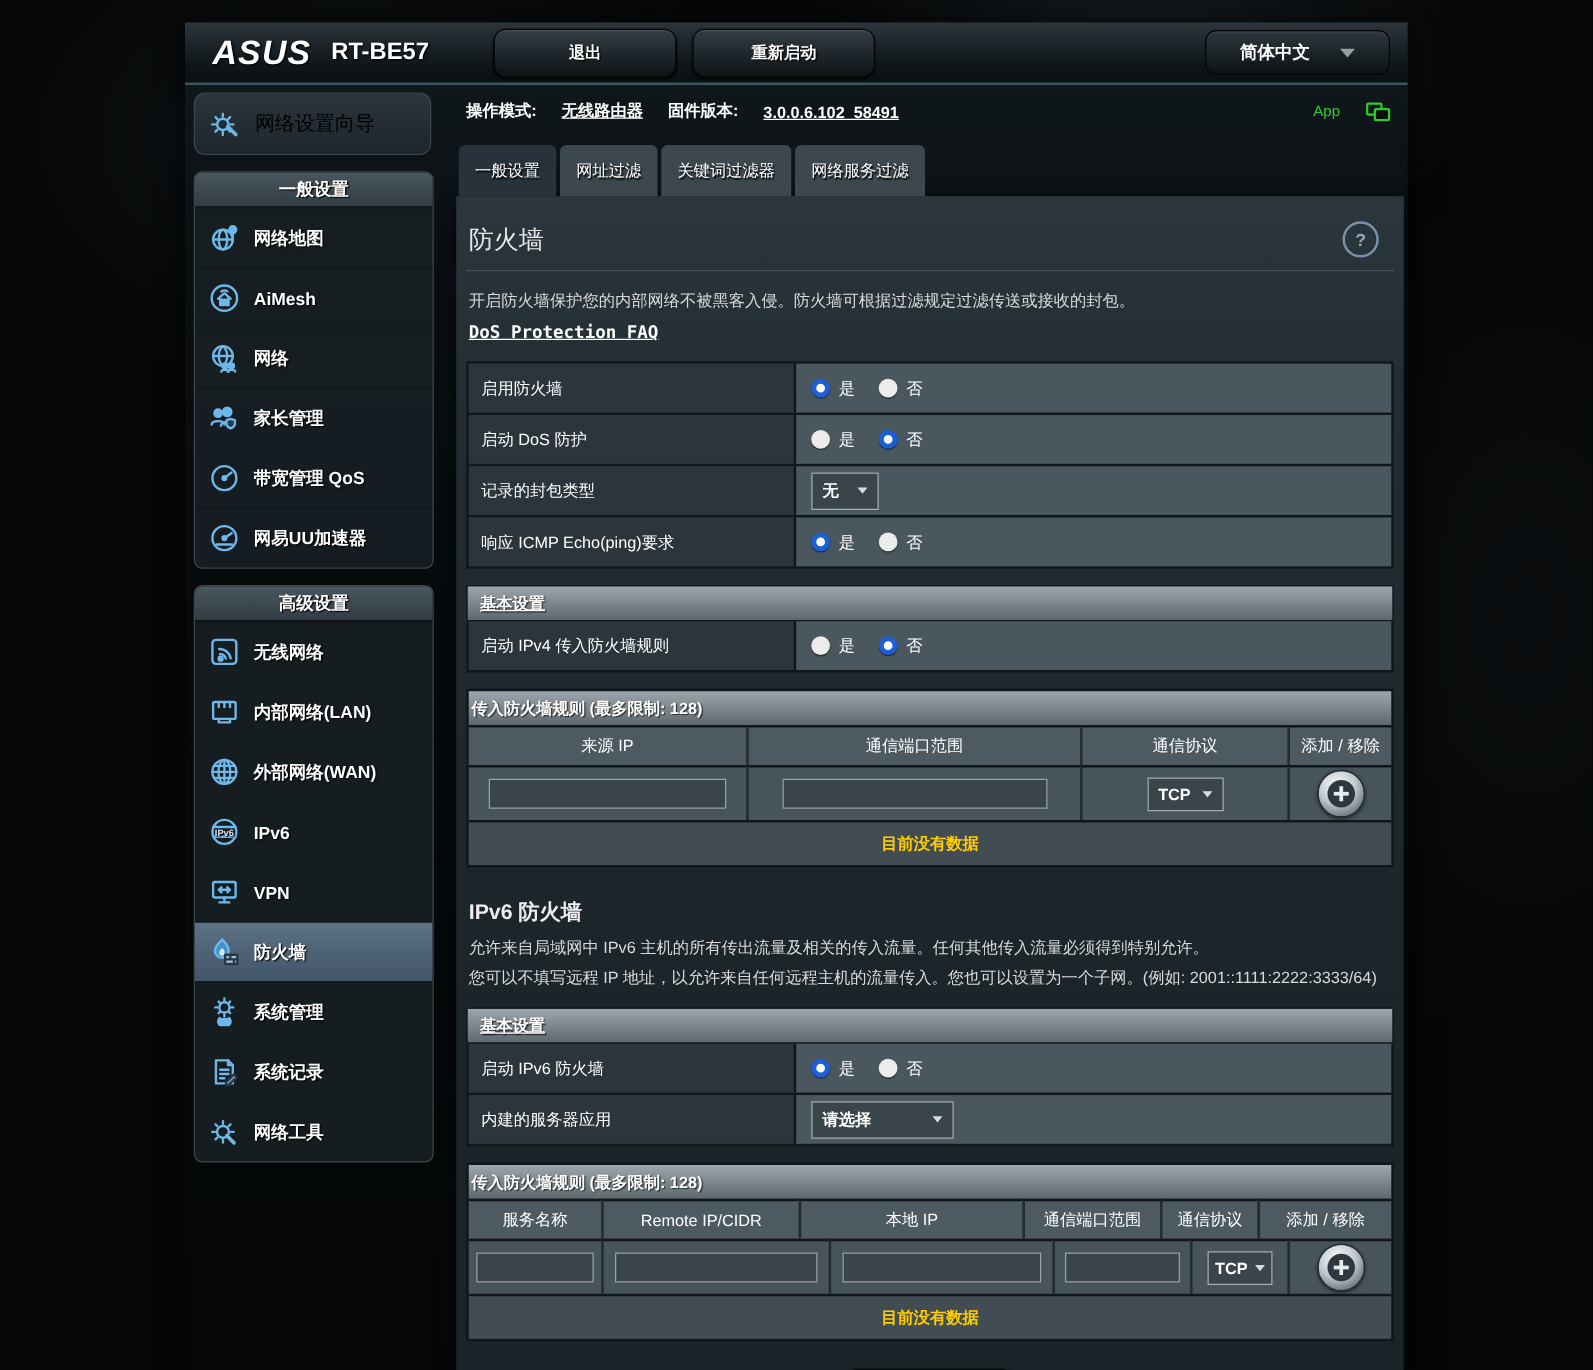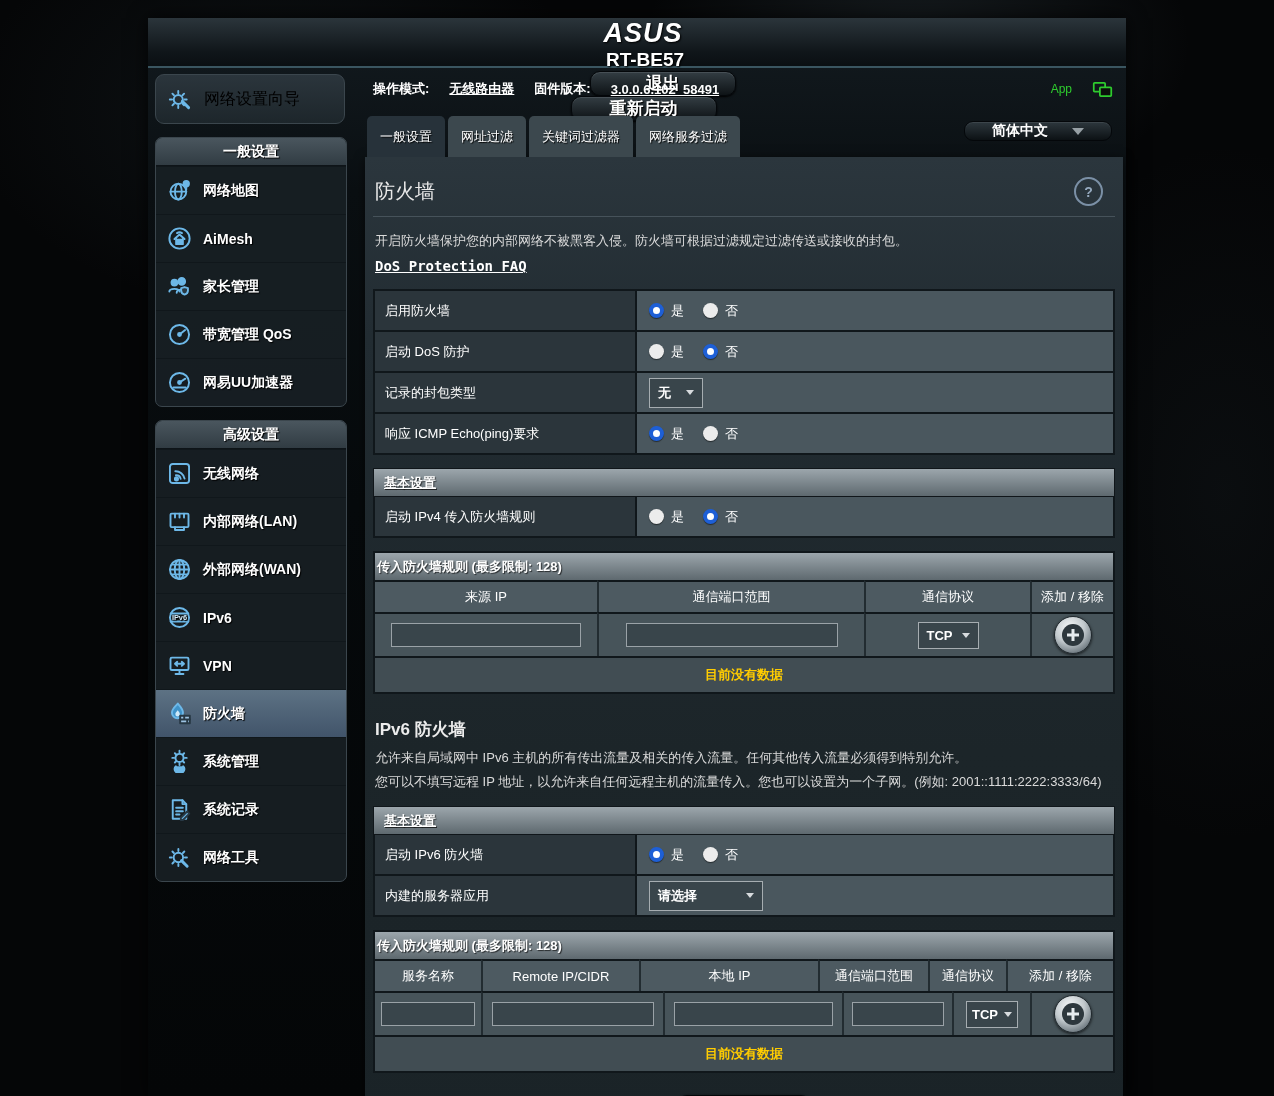--- a/index.html
+++ b/index.html
@@ -13,26 +13,26 @@
       radial-gradient(ellipse 300px 500px at 96% 45%, rgba(60,80,92,.10), transparent 70%);
   }
   .app{
     width:978px;height:1078px;margin:18px auto 0;position:relative;
     background:linear-gradient(180deg,#131b20 0%,#0a0f12 16%,#060a0c 45%,#040607 100%);
     box-shadow:0 0 18px rgba(0,0,0,.8);
   }
   
   .topbar{height:48px;display:flex;align-items:center;padding:0 10px;
     background:linear-gradient(#2b353b,#10161a 70%,#0a0f12);
-    border-bottom:2px solid #3a5560;flex-direction:column;}
+    border-bottom:2px solid #3a5560;}
   .logo{color:#fff;font-size:27px;font-weight:bold;font-style:italic;letter-spacing:1px;margin-left:12px;text-shadow:1px 1px 2px #000;}
   .model{color:#fff;font-size:19px;font-weight:bold;margin-left:16px;text-shadow:1px 1px 2px #000;}
   .hbtn{min-width:144px;height:37px;border-radius:10px;cursor:pointer;
     background:linear-gradient(#333d43,#0e1316);border:1px solid #04070a;
-    color:#fff;font-weight:bold;font-size:17px;display:flex;align-items:center;justify-content:center;
+    color:#fff;font-weight:bold;font-size:13px;display:flex;align-items:center;justify-content:center;
     box-shadow:inset 0 1px 0 rgba(255,255,255,.10),0 1px 2px #000;text-shadow:1px 1px 1px #000;}
   .hbtn.logout{margin-left:52px;}
   .hbtn.reboot{margin-left:13px;}
   .langbtn{margin-left:auto;margin-right:4px;height:34px;min-width:146px;border-radius:9px;cursor:pointer;
     background:linear-gradient(#2d373d,#0c1114);border:1px solid #04070a;
     display:flex;align-items:center;justify-content:center;gap:24px;
     color:#fff;font-weight:bold;font-size:14px;box-shadow:inset 0 1px 0 rgba(255,255,255,.08);}
   .caret{width:0;height:0;border-left:6px solid transparent;border-right:6px solid transparent;border-top:7px solid #97a0a5;}
   
   .cols{display:flex;align-items:flex-start;}
@@ -166,20 +166,32 @@
                 <path d="M7.5 12.5l4.5-4 4.5 4"></path>
                 <path d="M9 12.3V17h6v-4.7" fill="#6db8e8"></path>
                 <path d="M9.8 7.2a4 4 0 0 1 4.4 0"></path>
               </svg>
           </span>
           <span>AiMesh</span>
         </div>
         <div class="navitem">
           <span class="icn">
             <svg class="si" width="27" height="27" viewBox="0 0 24 24">
+                <circle cx="11" cy="10.5" r="7"></circle>
+                <path d="M4 10.5h14M11 3.5c-4 3.5-4 10.5 0 14M11 3.5c4 3.5 4 10.5 0 14"></path>
+                <circle cx="12.5" cy="17.5" r="1.8" fill="#6db8e8"></circle>
+                <circle cx="17" cy="17.5" r="1.8" fill="#6db8e8"></circle>
+                <path d="M9.8 21.5c.5-1.6 4.9-1.6 5.4 0M14.3 21.5c.5-1.6 4.9-1.6 5.4 0"></path>
+              </svg>
+          </span>
+          <span>网络</span>
+        </div>
+        <div class="navitem">
+          <span class="icn">
+            <svg class="si" width="27" height="27" viewBox="0 0 24 24">
                 <circle cx="7.5" cy="8.5" r="2.6" fill="#6db8e8"></circle>
                 <path d="M3 16.5c0-3.2 9-3.2 9 0"></path>
                 <circle cx="14" cy="7.5" r="3" fill="#6db8e8"></circle>
                 <path d="M9.5 17.5c0-3.6 9-3.6 9 0"></path>
                 <path d="M16.5 12.5l3 1v2.3c0 1.9-1.4 2.9-3 3.4-1.6-.5-3-1.5-3-3.4v-2.3z" fill="#2a3942"></path>
               </svg>
           </span>
           <span>家长管理</span>
         </div>
         <div class="navitem">

